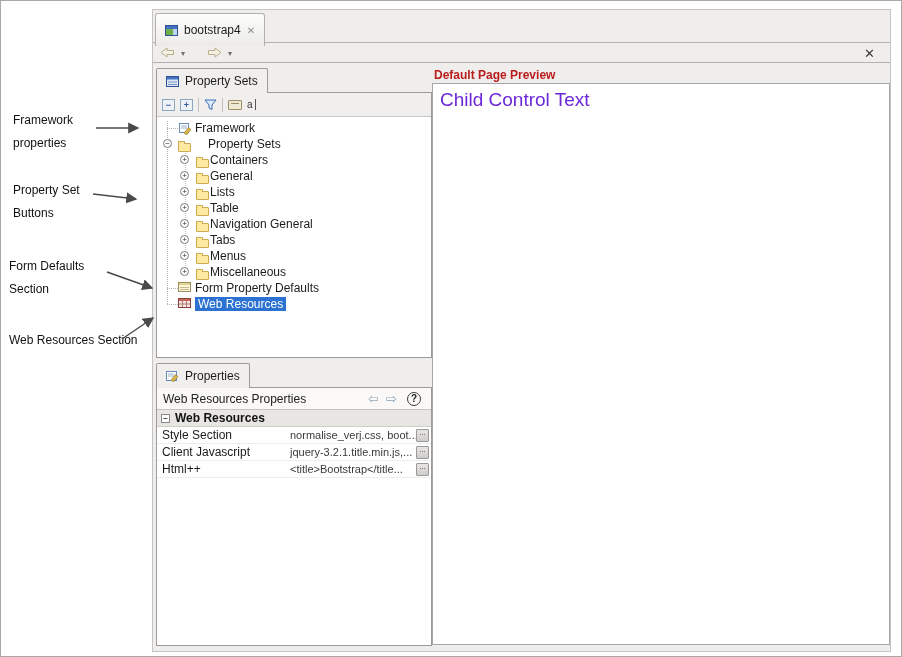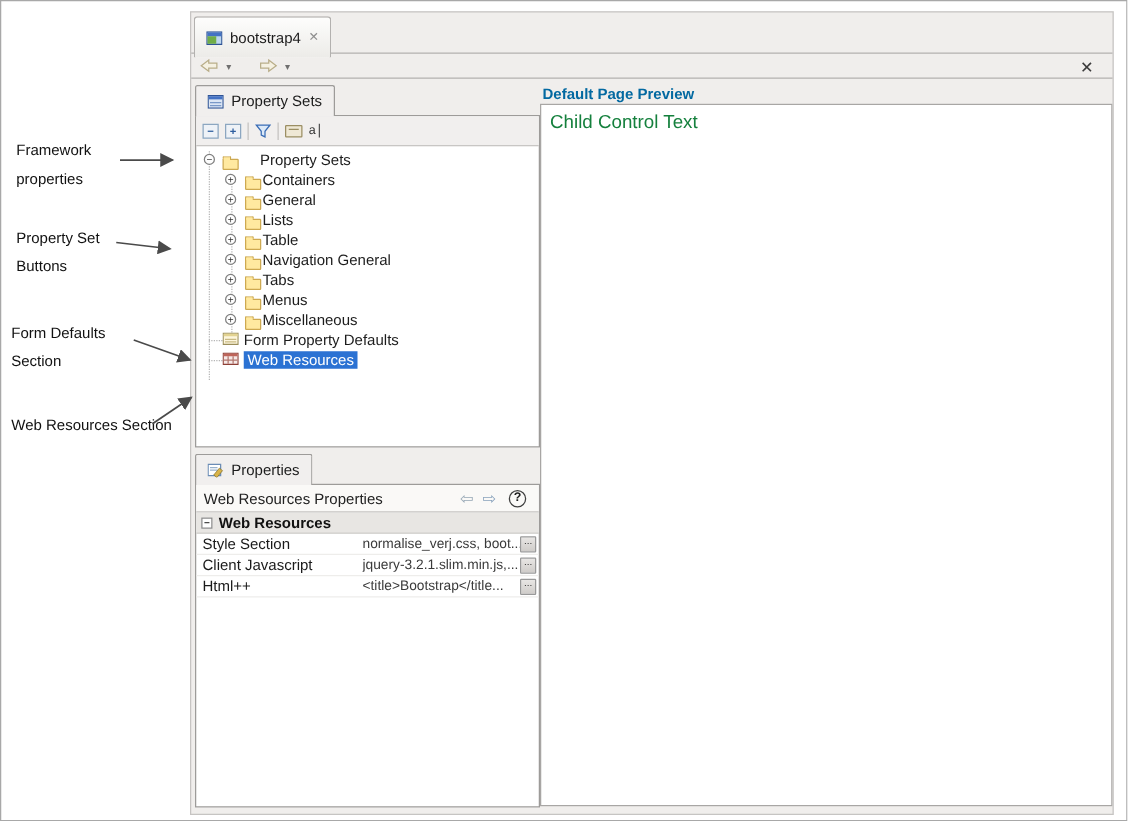--- a/index.html
+++ b/index.html
@@ -95,24 +95,24 @@
           border-bottom:1px solid #eeedeb; font-size:12px; }
   .pname { width:133px; padding-left:5px; color:#1a1a1a; white-space:nowrap;
            overflow:hidden; }
   .pval { flex:1; font-size:11px; color:#3a3a3a; white-space:nowrap; overflow:hidden; }
   .pbtn { width:13px; height:13px; margin-right:2px; border:1px solid #999;
           background:linear-gradient(#e8e6e4,#cfccc9); font-size:8px; line-height:5px;
           text-align:center; color:#333; border-radius:1px; flex:none; }
 
   
   .preview-title { position:absolute; left:281px; top:58px; font-size:12px;
-                   font-weight:bold; color:#0369a1; }
+                   font-weight:bold; color:#b91c1c; }
   .preview-box { position:absolute; left:279px; top:73px; width:458px; height:562px;
                  background:#fff; border:1px solid #a8a6a4; padding:5px 7px; }
-  .preview-box .content { font-size:15px; color:#15803d; }
+  .preview-box .content { font-size:19px; color:#6d28d9; }
 
   
   .ann { position:absolute; font-size:12px; line-height:23px; color:#111; }
   #ann1 { left:12px; top:108px; width:104px; }
   #ann2 { left:12px; top:178px; width:104px; }
   #ann3 { left:8px;  top:254px; width:118px; }
   #ann4 { left:8px;  top:328px; width:132px; }
   #arrows { position:absolute; inset:0; pointer-events:none; z-index:5; }
 </style>
 </head>
@@ -184,20 +184,32 @@
         </svg>
         <span class="tsep"></span>
         <span class="tbtn folder-open"></span>
         <span class="tbtn label-icon">a</span>
       </div>
 
       <div class="tree">
         <div class="guide g1"></div>
         <div class="guide g2"></div>
 
+        <div class="trow lvl0">
+          <span class="stub"></span>
+          <span class="ticon">
+            <svg width="14" height="13">
+                <rect x="1.5" y="1.5" width="9" height="9" fill="#fff" stroke="#6b8cb5"></rect>
+                <line x1="3" y1="4" x2="9" y2="4" stroke="#9ab2cc"></line>
+                <line x1="3" y1="6" x2="9" y2="6" stroke="#9ab2cc"></line>
+                <path d="M6 11 L10.5 5.5 L13 7.5 L8.5 13 Z" fill="#d9b44a" stroke="#8a7326" stroke-width="0.6"></path>
+              </svg>
+          </span>
+          <span class="lbl">Framework</span>
+        </div>
 
         <div class="trow lvl0">
           <span class="exp">−</span>
           <span class="ticon folder"></span>
           <span class="lbl">Property Sets</span>
         </div>
 
         <div class="trow lvl1">
           <span class="exp">+</span>
           <span class="ticon folder"></span>
@@ -290,21 +302,21 @@
         <span>Web Resources</span>
       </div>
 
       <div class="prow">
         <span class="pname">Style Section</span>
         <span class="pval">normalise_verj.css, boot...</span>
         <span class="pbtn">...</span>
       </div>
       <div class="prow">
         <span class="pname">Client Javascript</span>
-        <span class="pval">jquery-3.2.1.slim.min.js,...</span>
+        <span class="pval">jquery-3.2.1.title.min.js,...</span>
         <span class="pbtn">...</span>
       </div>
       <div class="prow">
         <span class="pname">Html++</span>
         <span class="pval">&lt;title&gt;Bootstrap&lt;/title...</span>
         <span class="pbtn">...</span>
       </div>
     </div>
 
     <div class="preview-title">Default Page Preview</div>

